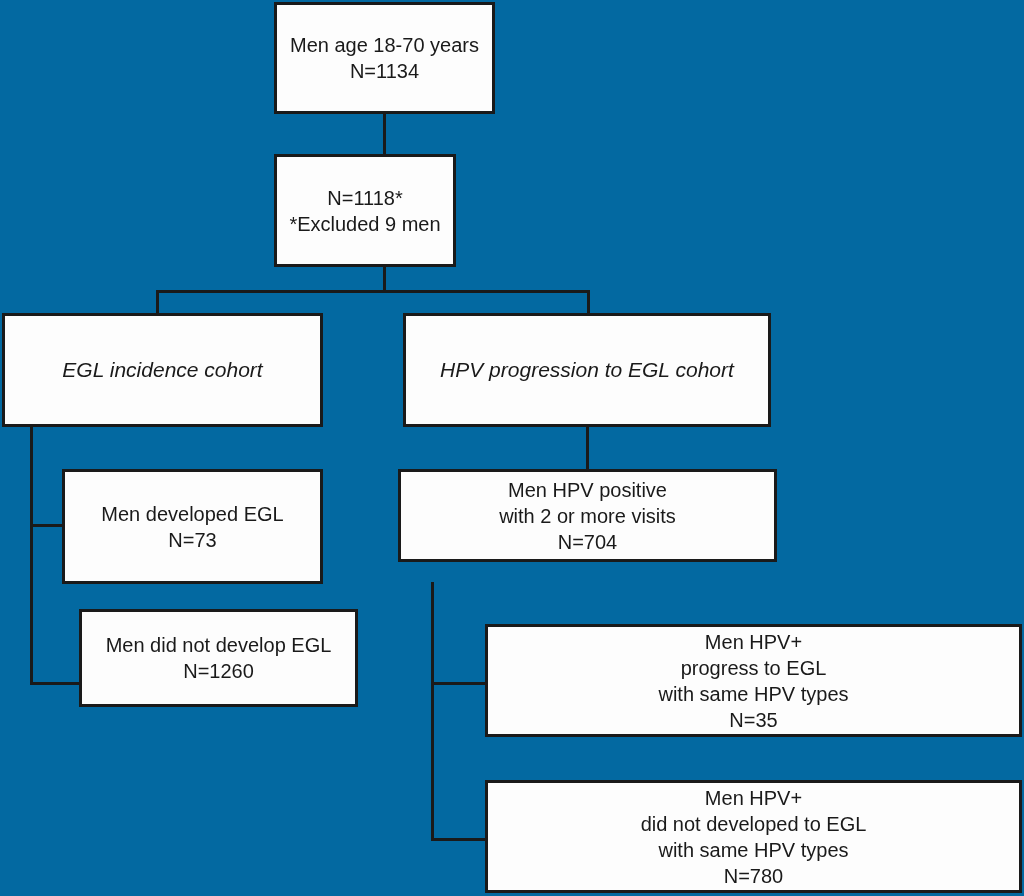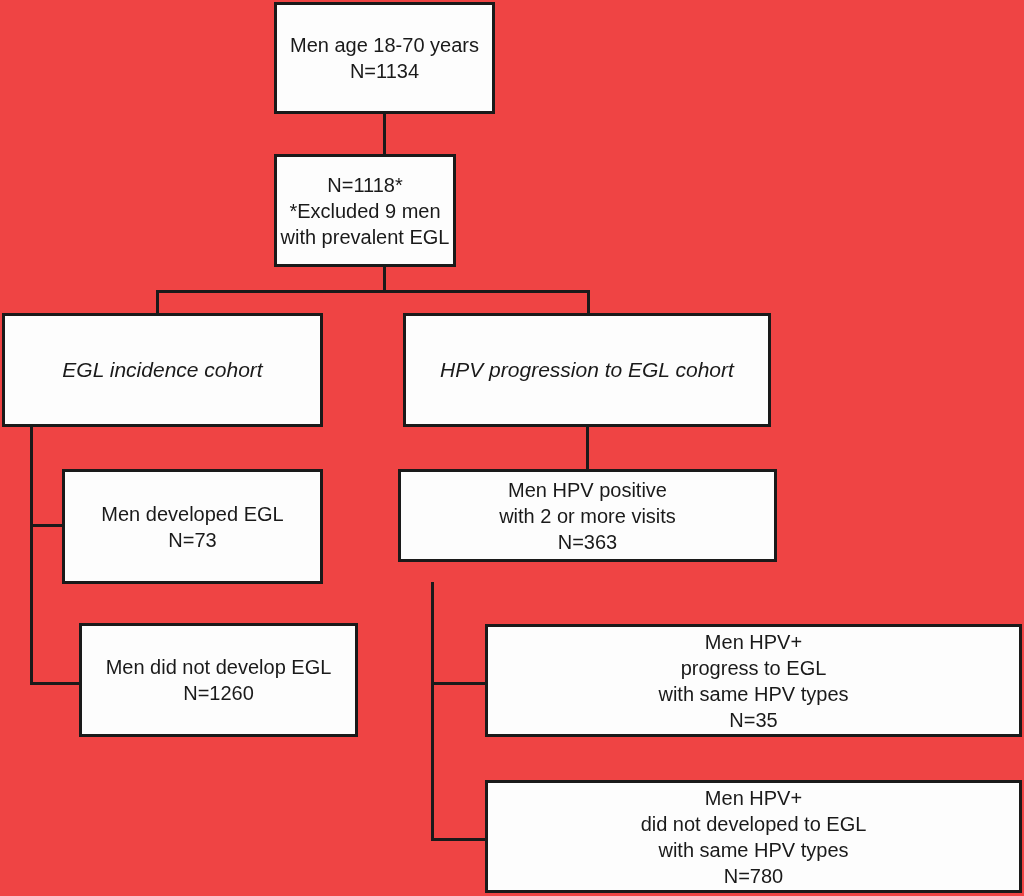--- a/index.html
+++ b/index.html
@@ -4,21 +4,21 @@
 <style>
   html, body {
     margin: 0;
     padding: 0;
     background: #fdfdfd;
   }
   .canvas {
     position: relative;
     width: 1024px;
     height: 896px;
-    background: #ef4444;
+    background: #0369a1;
     font-family: "Liberation Sans", "DejaVu Sans", sans-serif;
     color: #1a1a1a;
     overflow: hidden;
   }
   .box {
     position: absolute;
     box-sizing: border-box;
     border: 3px solid #1a1a1a;
     background: #fdfdfd;
     display: flex;
@@ -63,45 +63,44 @@
   <div class="line h" style="left:431px; top:838px; width:56px"></div>
 
   <div class="box" style="left:274px; top:2px; width:221px; height:112px">
     <div>Men age 18-70 years</div>
     <div>N=1134</div>
   </div>
 
   <div class="box" style="left:274px; top:154px; width:182px; height:113px">
     <div>N=1118*</div>
     <div>*Excluded 9 men</div>
-    <div>with prevalent EGL</div>
   </div>
 
   <div class="box cohort" style="left:403px; top:313px; width:368px; height:114px">
     <div>HPV progression to EGL cohort</div>
   </div>
 
   <div class="box cohort" style="left:2px; top:313px; width:321px; height:114px">
     <div>EGL incidence cohort</div>
   </div>
 
   <div class="box" style="left:62px; top:469px; width:261px; height:115px">
     <div>Men developed EGL</div>
     <div>N=73</div>
   </div>
 
-  <div class="box" style="left:79px; top:623px; width:279px; height:114px">
+  <div class="box" style="left:79px; top:609px; width:279px; height:98px">
     <div>Men did not develop EGL</div>
     <div>N=1260</div>
   </div>
 
   <div class="box" style="left:398px; top:469px; width:379px; height:93px">
     <div>Men HPV positive</div>
     <div>with 2 or more visits</div>
-    <div>N=363</div>
+    <div>N=704</div>
   </div>
 
   <div class="box" style="left:485px; top:624px; width:537px; height:113px">
     <div>Men HPV+</div>
     <div>progress to EGL</div>
     <div>with same HPV types</div>
     <div>N=35</div>
   </div>
 
   <div class="box" style="left:485px; top:780px; width:537px; height:113px">

